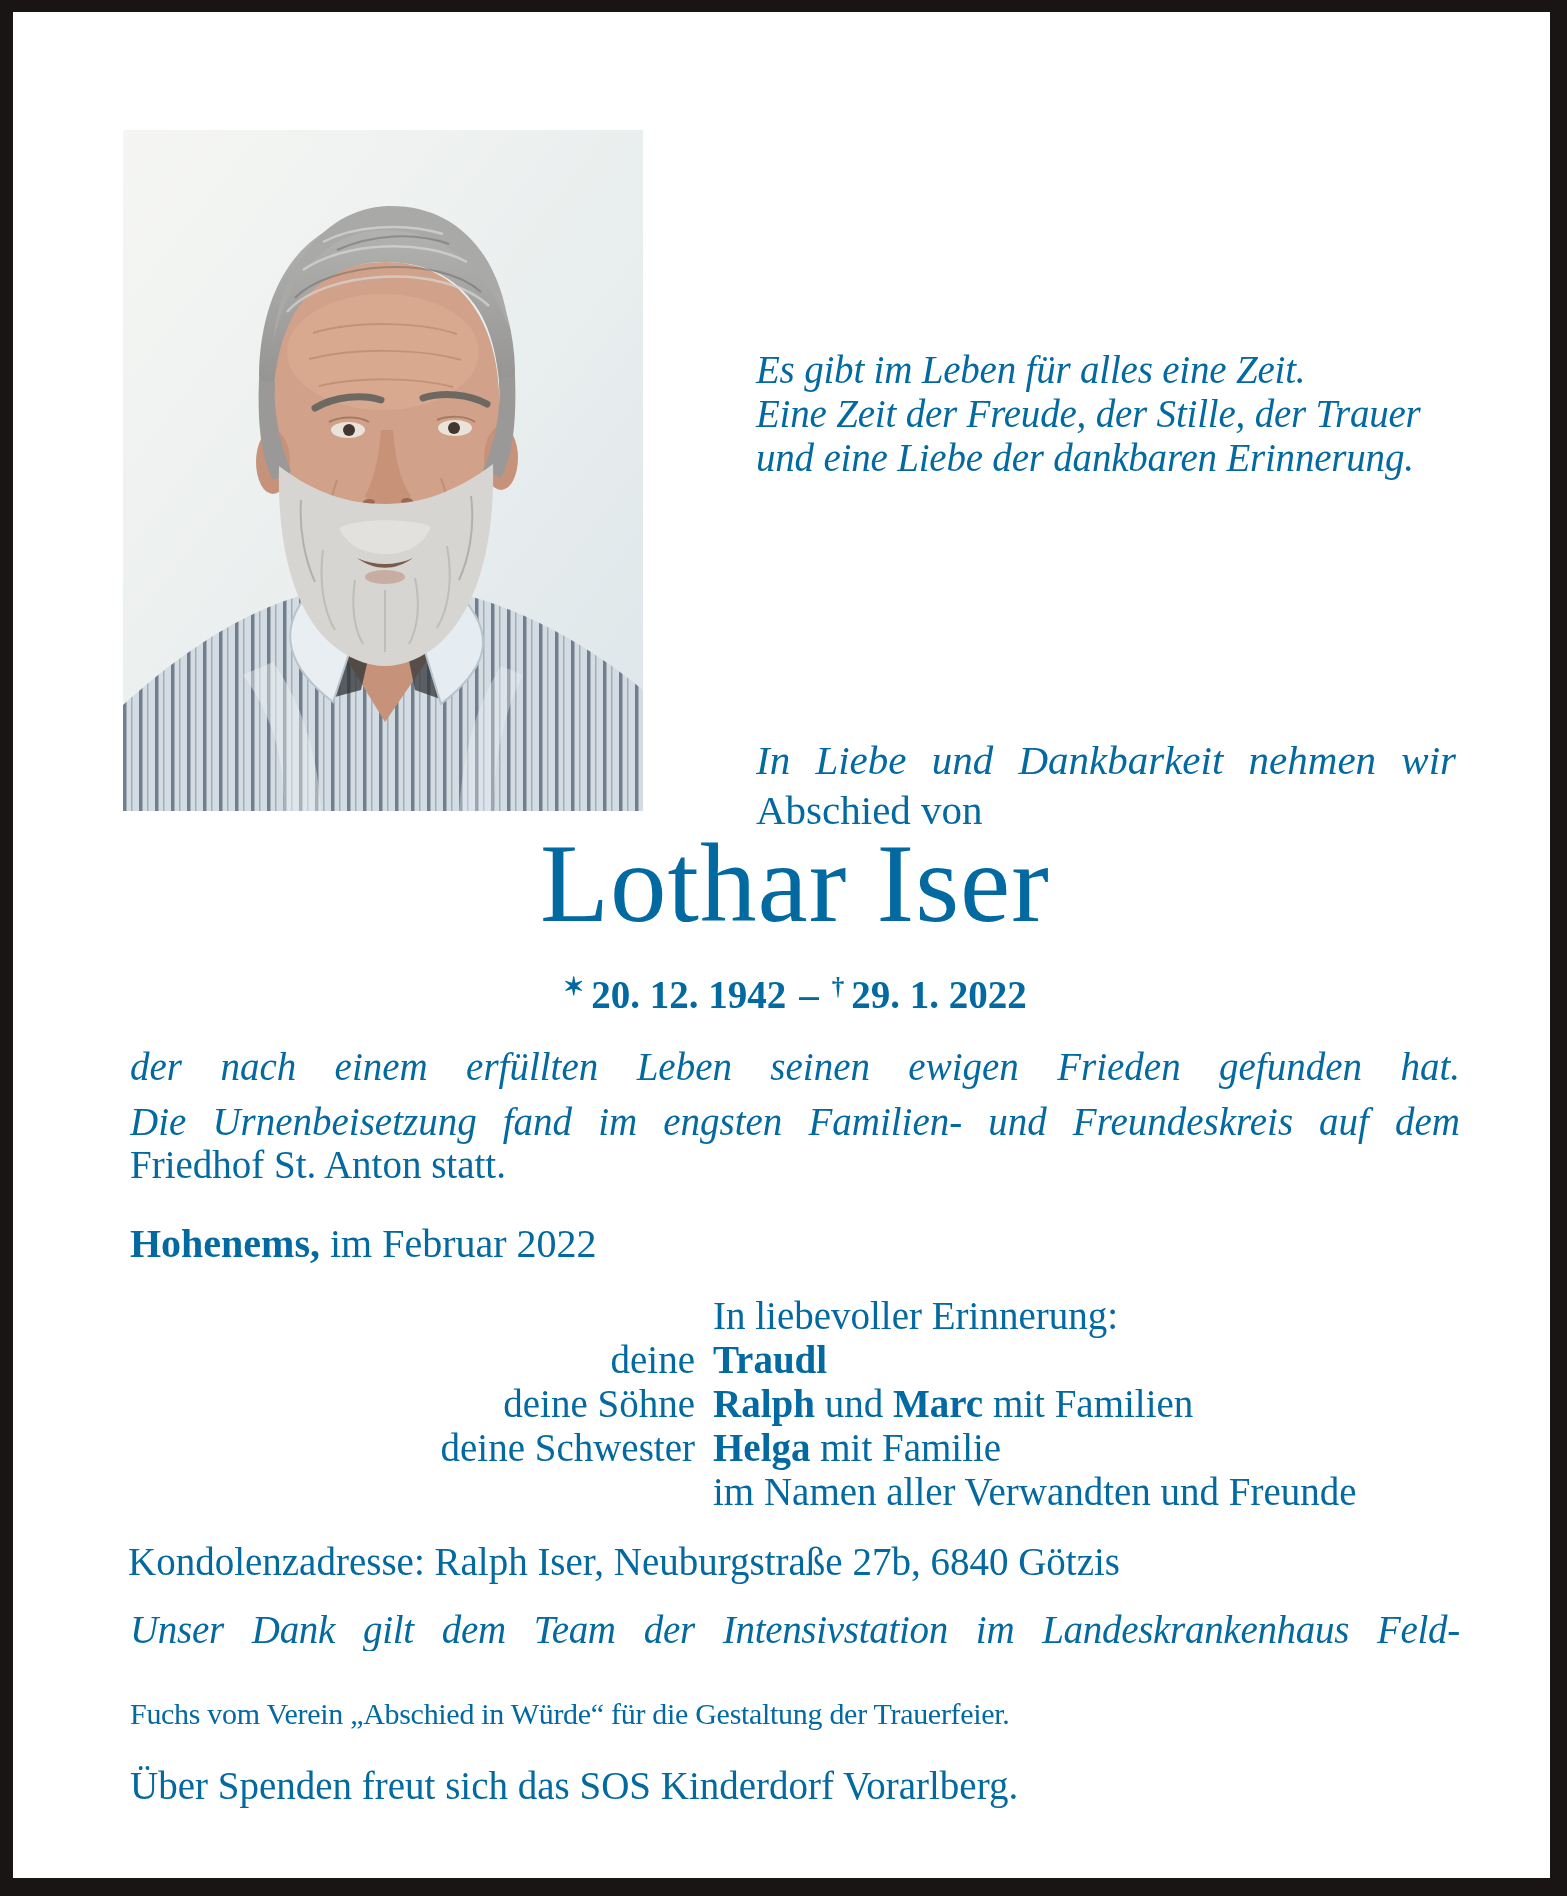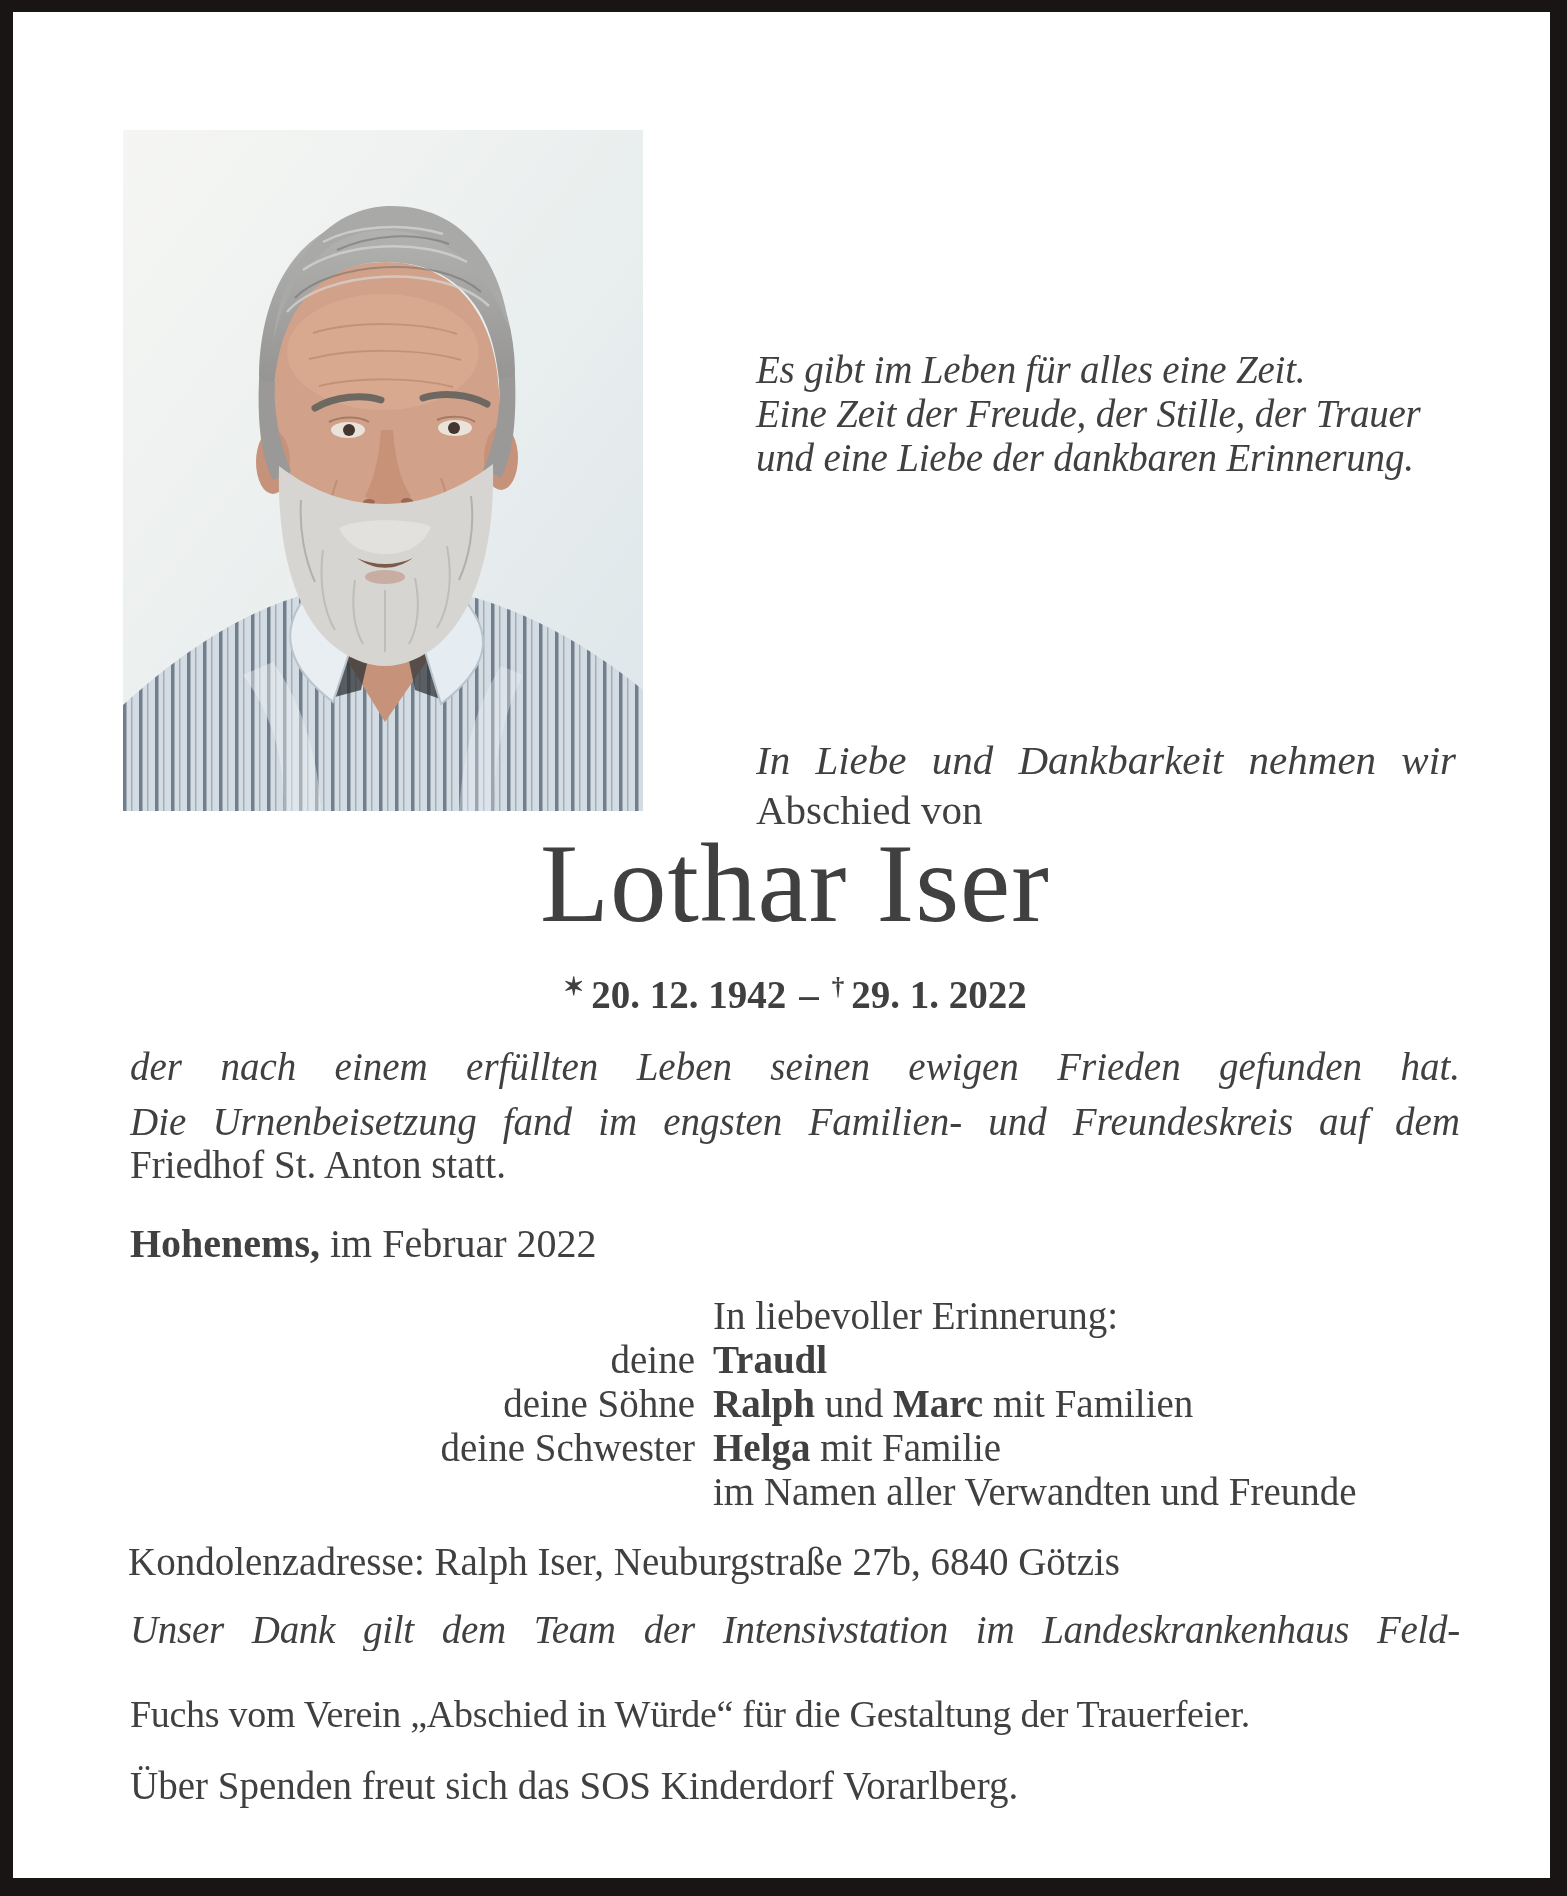--- a/index.html
+++ b/index.html
@@ -1,21 +1,21 @@
 <!DOCTYPE html>
 <html lang="de"><head>
 <meta charset="utf-8">
 <style>
   html,body{margin:0;padding:0;background:#ffffff;}
   .page{
     position:relative;
     width:1567px;height:1896px;
     background:#ffffff;
     font-family:"Liberation Serif","DejaVu Serif",serif;
-    color:#404040;
+    color:#0369a1;
     overflow:hidden;
   }
   .frame{
     position:absolute;inset:0;
     border-style:solid;border-color:#191514;
     border-width:12px 17px 18px 13px;
     pointer-events:none;z-index:9;
   }
   .abs{position:absolute;}
   .nw{white-space:nowrap;}
@@ -59,21 +59,21 @@
   .fam{left:130px;top:1294px;width:1330px;font-size:39px;line-height:44px;}
   .fam-row{display:flex;}
   .fam-label{width:565px;text-align:right;flex:none;}
   .fam-val{margin-left:18px;white-space:nowrap;}
 
   .condolence{left:128px;top:1540px;font-size:39px;line-height:44px;}
 
   .thxline{left:130px;width:1330px;height:42px;font-size:39px;line-height:42px;letter-spacing:-0.3px;}
   .thx1{top:1609px;}
   .thx2{top:1651px;}
-  .thx3{left:130px;top:1693px;font-size:38px;line-height:42px;letter-spacing:-0.3px;}
+  .thx3{left:130px;top:1693px;font-size:30px;line-height:42px;letter-spacing:-0.3px;}
 
   .don1{left:130px;top:1764px;font-size:39px;line-height:44px;}
   .don2{left:130px;top:1916px;font-size:39px;line-height:44px;}
   .iban-label{margin-right:26px;}
 </style>
 </head>
 <body>
 
 <div class="page">
 

